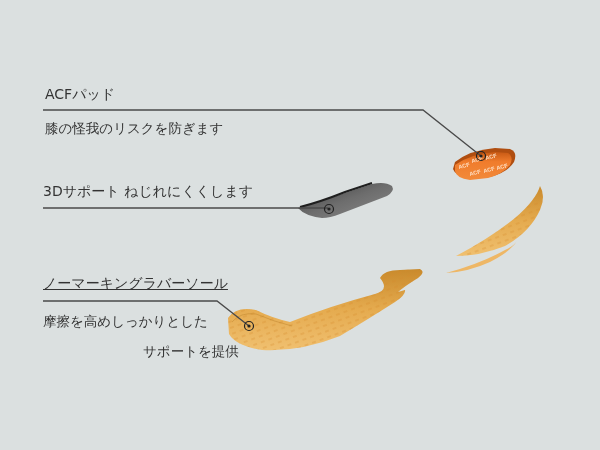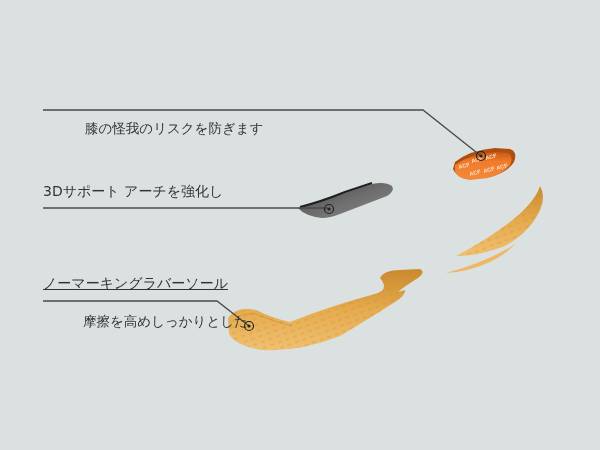--- a/index.html
+++ b/index.html
@@ -10,21 +10,21 @@
       position: relative;
     }
     .stage { position: absolute; left: 0; top: 0; width: 600px; height: 450px; }
     .label {
       position: absolute;
       color: #333333;
       white-space: nowrap;
       letter-spacing: 0px;
     }
     .title { font-size: 14px; font-weight: 500; }
-    .desc { font-size: 13.5px; margin-left: 40px; }
+    .desc { font-size: 13.5px; }
     svg.art { position: absolute; left: 0; top: 0; }
   </style>
 </head>
 <body>
 
 <div class="stage">
 
   <svg class="art" width="600" height="450" viewBox="0 0 600 450">
     <defs>
       <linearGradient id="plateGrad" x1="0" y1="0" x2="1" y2="1">
@@ -90,20 +90,22 @@
     <g>
       <circle cx="329" cy="209" r="4.5" fill="none" stroke="#222" stroke-width="1.2"></circle>
       <circle cx="329" cy="209" r="1.6" fill="#222"></circle>
     </g>
     <g>
       <circle cx="249" cy="326" r="4.5" fill="none" stroke="#222" stroke-width="1.2"></circle>
       <circle cx="249" cy="326" r="1.6" fill="#222"></circle>
     </g>
   </svg>
 
+  <div class="label title" style="left:45px; top:86px;">ACFパッド</div>
   <div class="label desc" style="left:45px; top:120px;">膝の怪我のリスクを防ぎます</div>
 
-  <div class="label title" style="left:43px; top:183px;">3Dサポート アーチを強化し</div>
+  <div class="label title" style="left:43px; top:183px;">3Dサポート ねじれにくくします</div>
 
   <div class="label title" style="left:43px; top:275px;text-decoration:underline;">ノーマーキングラバーソール</div>
   <div class="label desc" style="left:43px; top:313px;">摩擦を高めしっかりとした</div>
+  <div class="label desc" style="left:143px; top:343px;">サポートを提供</div>
 
 </div>
 
 </body></html>

